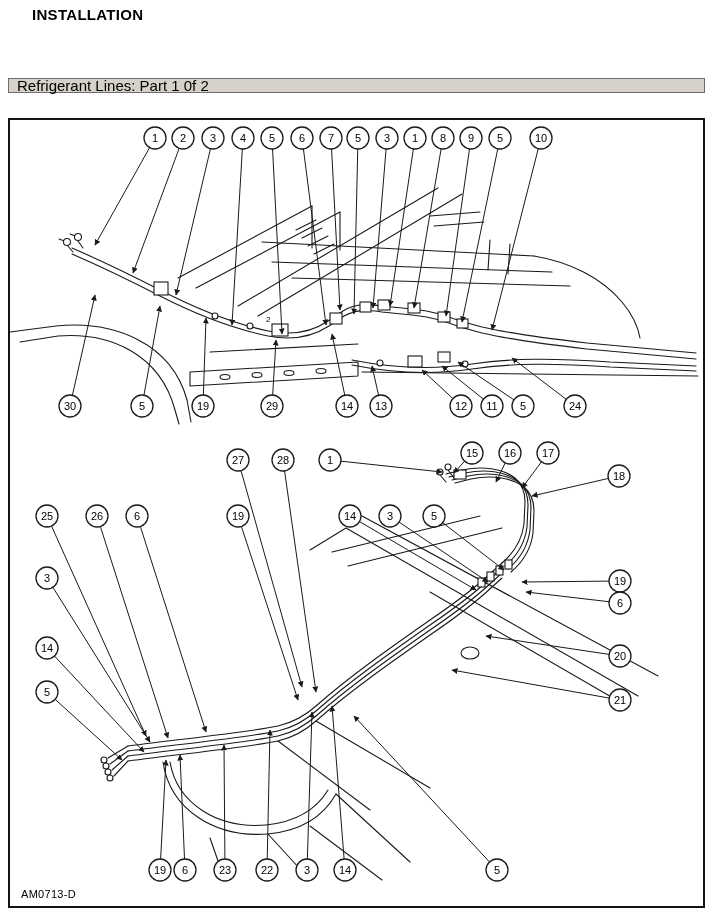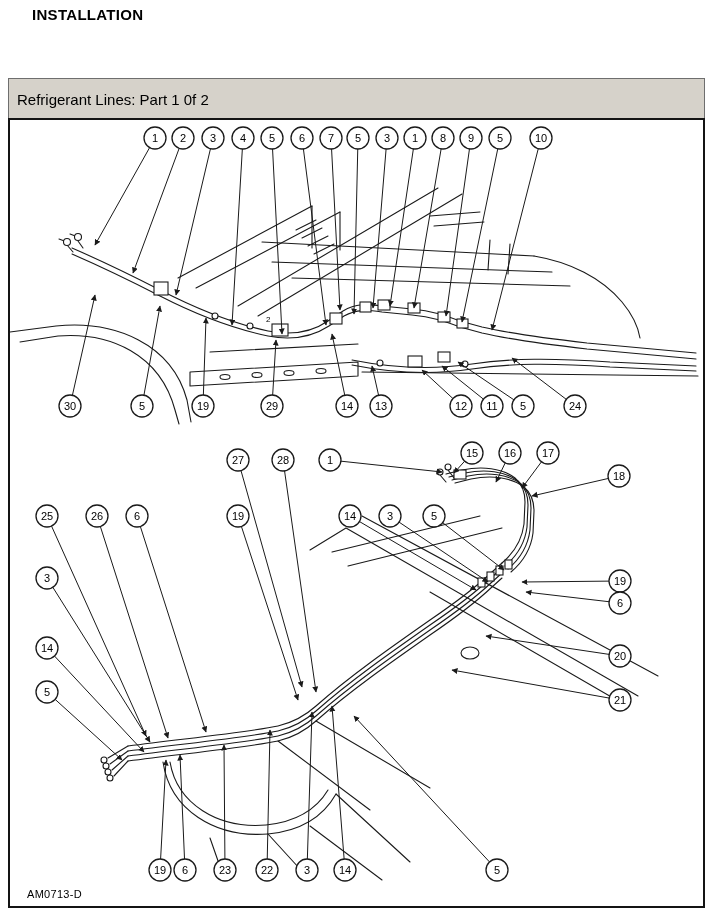--- a/index.html
+++ b/index.html
@@ -12,33 +12,33 @@
     width:713px;height:916px;position:relative;
     background:#ffffff;color:#000;
     font-family:"Liberation Sans", sans-serif;
     overflow:hidden;
   }
   .page-title{
     position:absolute;left:8px;top:6px;
     font-size:15px;font-weight:bold;letter-spacing:.3px;margin-left:24px;
   }
   .section-header{
-    position:absolute;left:8px;top:78px;width:697px;height:42px;
+    position:absolute;left:8px;top:78px;width:697px;height:15px;
     box-sizing:border-box;background:var(--header-bg);
     border:1px solid #6e6e6e;
     display:flex;align-items:center;padding-left:8px;
     font-size:15px;
   }
   .diagram-box{
     position:absolute;left:8px;top:118px;width:697px;height:790px;
     box-sizing:border-box;border:2px solid var(--border);background:#fff;
   }
   .diagram-box svg{position:absolute;left:0;top:0;width:100%;height:100%;}
   .diagram-code{
-    position:absolute;left:11px;bottom:6px;font-size:11px;letter-spacing:.3px;margin-left:6px;
+    position:absolute;left:11px;bottom:6px;font-size:11px;letter-spacing:.3px;
   }
   .art{stroke:var(--ink);stroke-width:1.1;fill:none;stroke-linecap:round;stroke-linejoin:round;}
   .art-fill{stroke:var(--ink);stroke-width:1.1;fill:#fff;}
   .leader{stroke:var(--ink);stroke-width:1;}
   .callout-circle{fill:#fff;stroke:var(--ink);stroke-width:1.3;}
   .callout-text{font-family:"Liberation Sans",sans-serif;font-size:11px;fill:#000;}
   .art-note{font-family:"Liberation Sans",sans-serif;font-size:8px;fill:#000;}
 </style>
 </head>
 <body>

